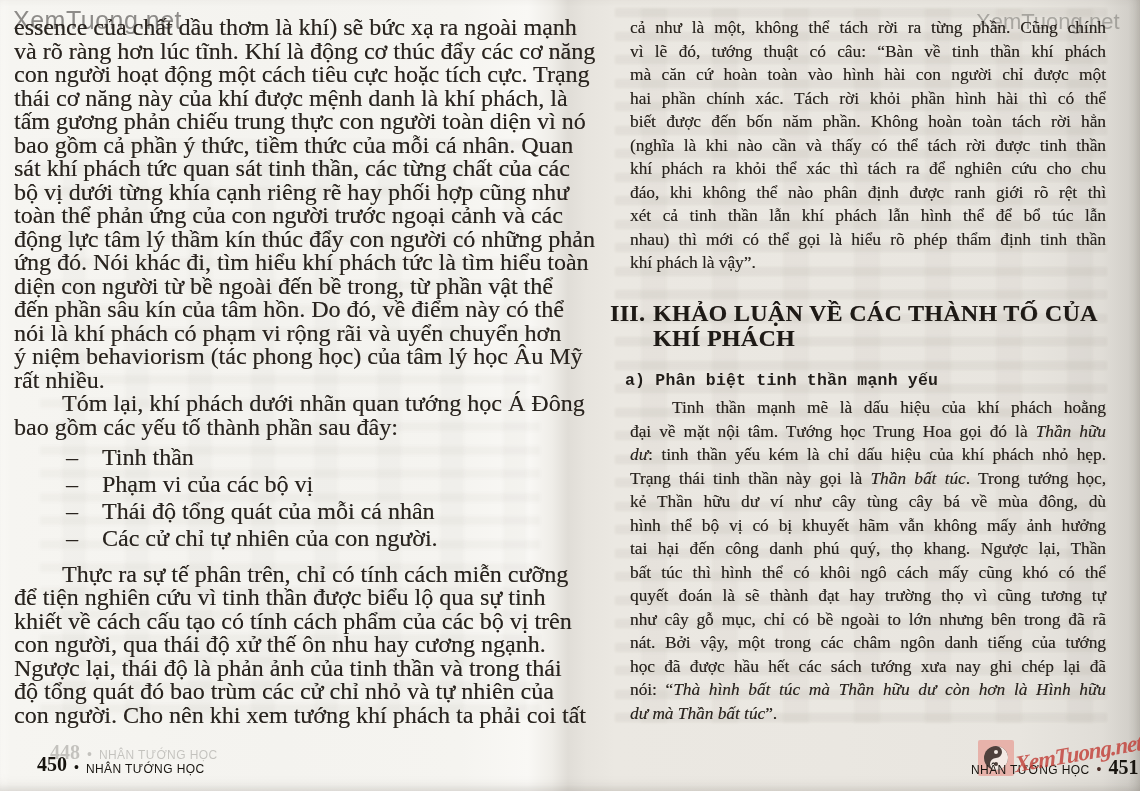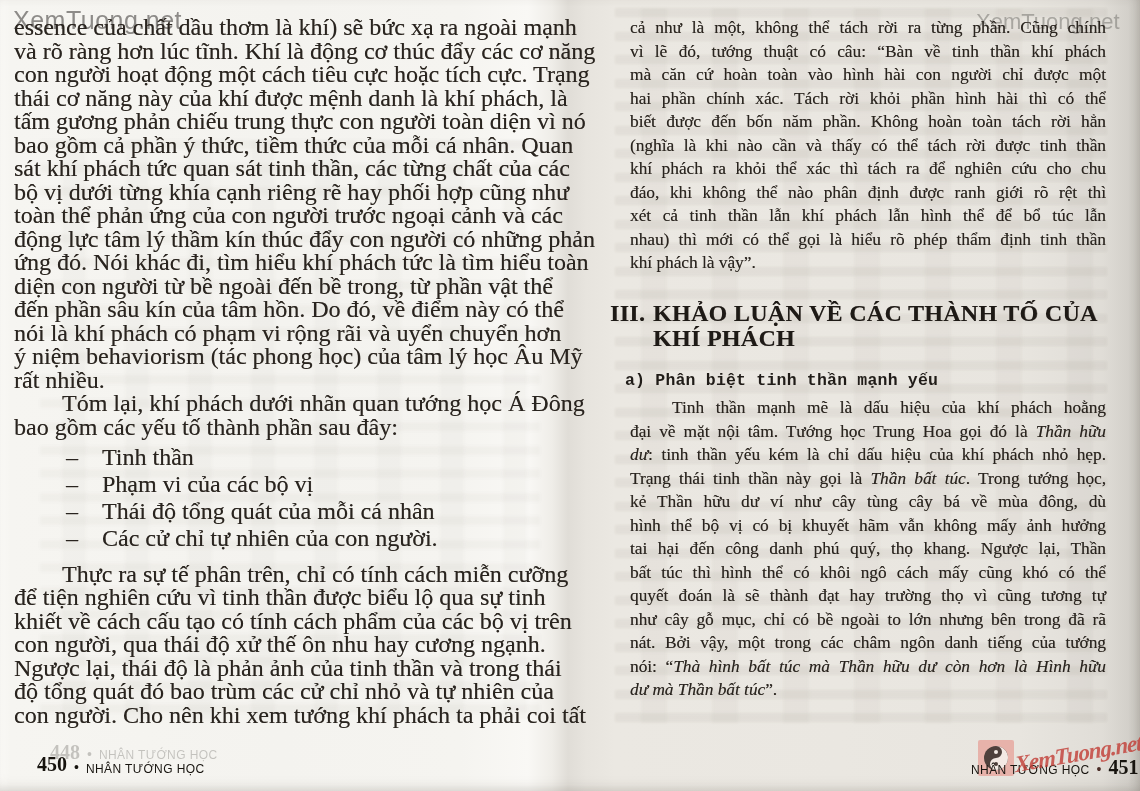--- a/index.html
+++ b/index.html
@@ -140,20 +140,21 @@
     <div class="ln"><span>đại về mặt nội tâm. Tướng học Trung Hoa gọi đó là </span><i>Thần hữu</i><span></span></div>
     <div class="ln"><i>dư</i><span>: tinh thần yếu kém là chỉ dấu hiệu của khí phách nhỏ hẹp.</span></div>
     <div class="ln"><span>Trạng thái tinh thần này gọi là </span><i>Thần bất túc</i><span>. Trong tướng học,</span></div>
     <div class="ln">kẻ Thần hữu dư ví như cây tùng cây bá về mùa đông, dù</div>
     <div class="ln">hình thể bộ vị có bị khuyết hãm vẫn không mấy ảnh hưởng</div>
     <div class="ln">tai hại đến công danh phú quý, thọ khang. Ngược lại, Thần</div>
     <div class="ln">bất túc thì hình thể có khôi ngô cách mấy cũng khó có thể</div>
     <div class="ln">quyết đoán là sẽ thành đạt hay trường thọ vì cũng tương tự</div>
     <div class="ln">như cây gỗ mục, chỉ có bề ngoài to lớn nhưng bên trong đã rã</div>
     <div class="ln">nát. Bởi vậy, một trong các châm ngôn danh tiếng của tướng</div>
+    <div class="ln">học đã được hầu hết các sách tướng xưa nay ghi chép lại đã</div>
     <div class="ln"><span>nói: “</span><i>Thà hình bất túc mà Thần hữu dư còn hơn là Hình hữu</i><span></span></div>
     <div class="ln short"><i>dư mà Thần bất túc</i><span>”.</span></div>
   </div>
 
   <div class="footer footer-ghost">
     <span class="pgnum">448</span>
     <span class="dot">•</span>
     <span class="booktitle">NHÂN TƯỚNG HỌC</span>
   </div>
   <div class="footer footer-left">

